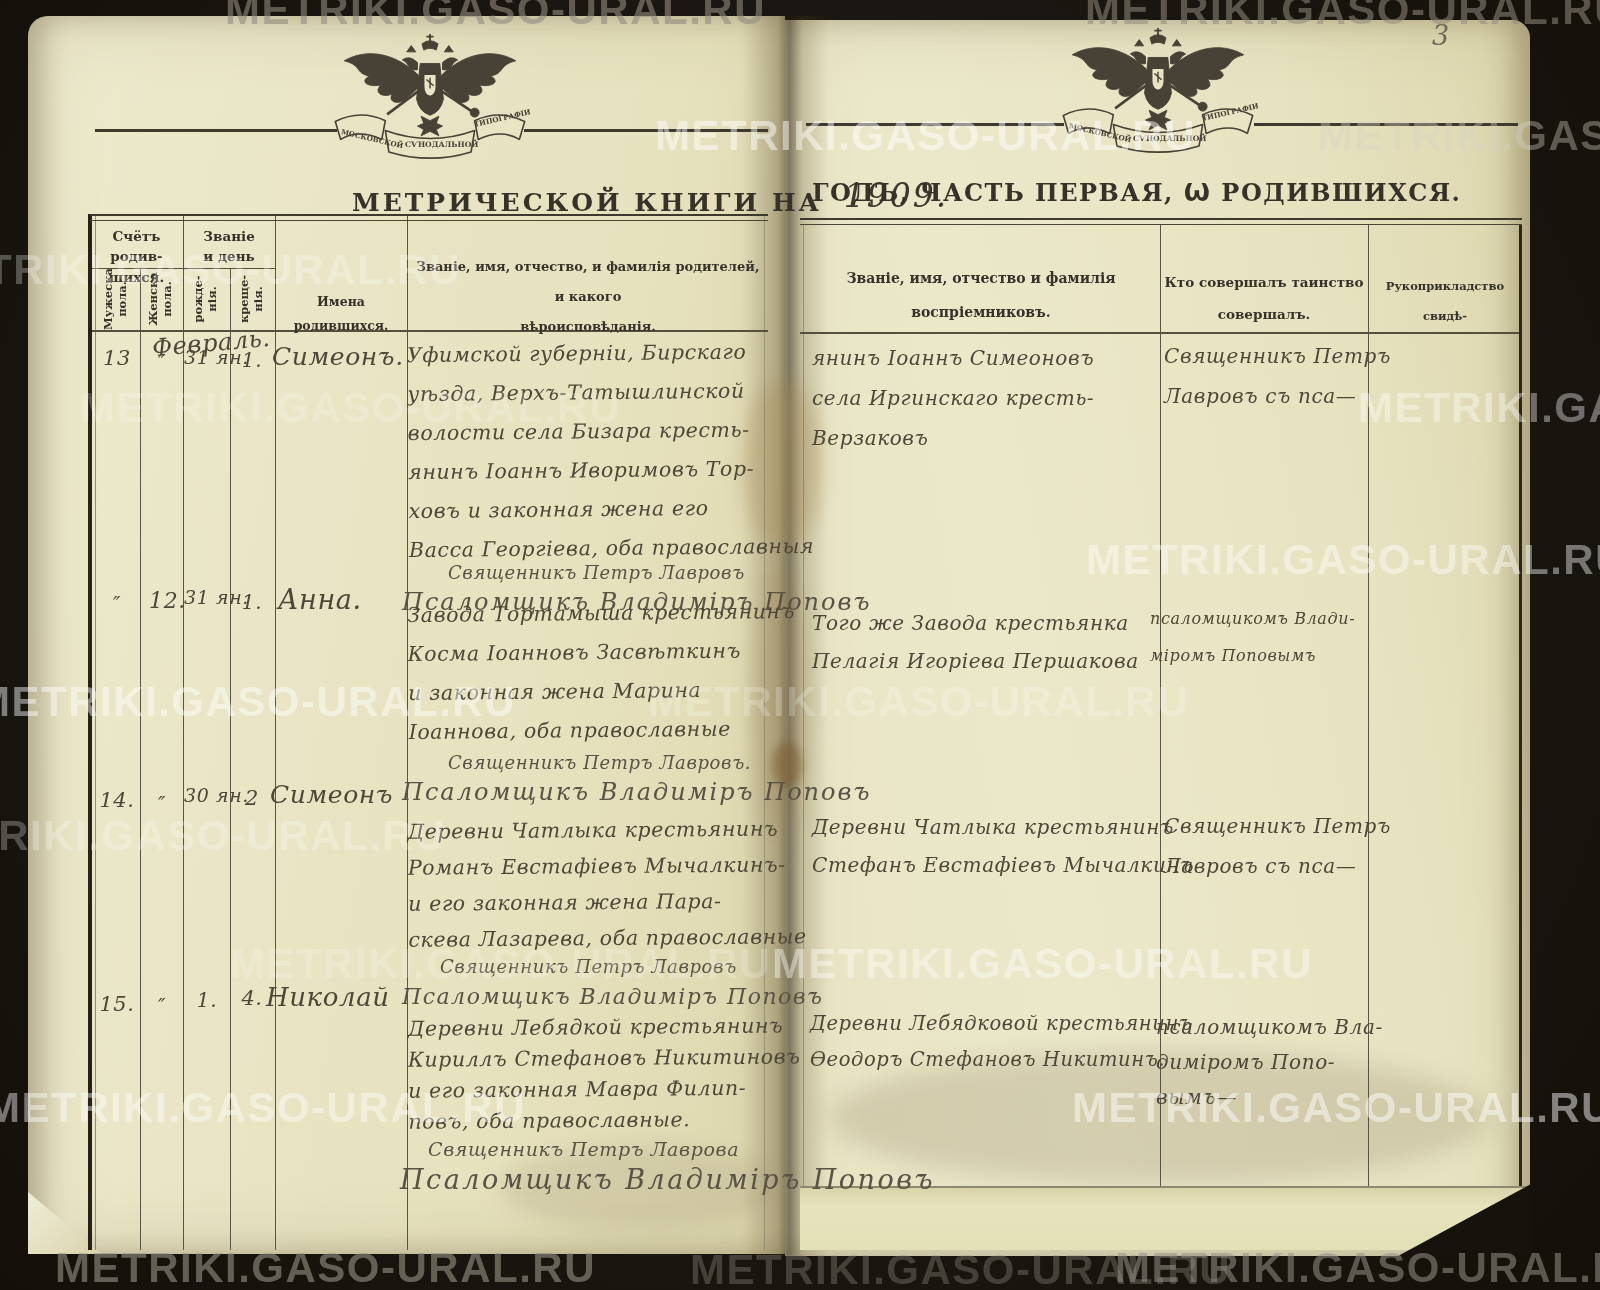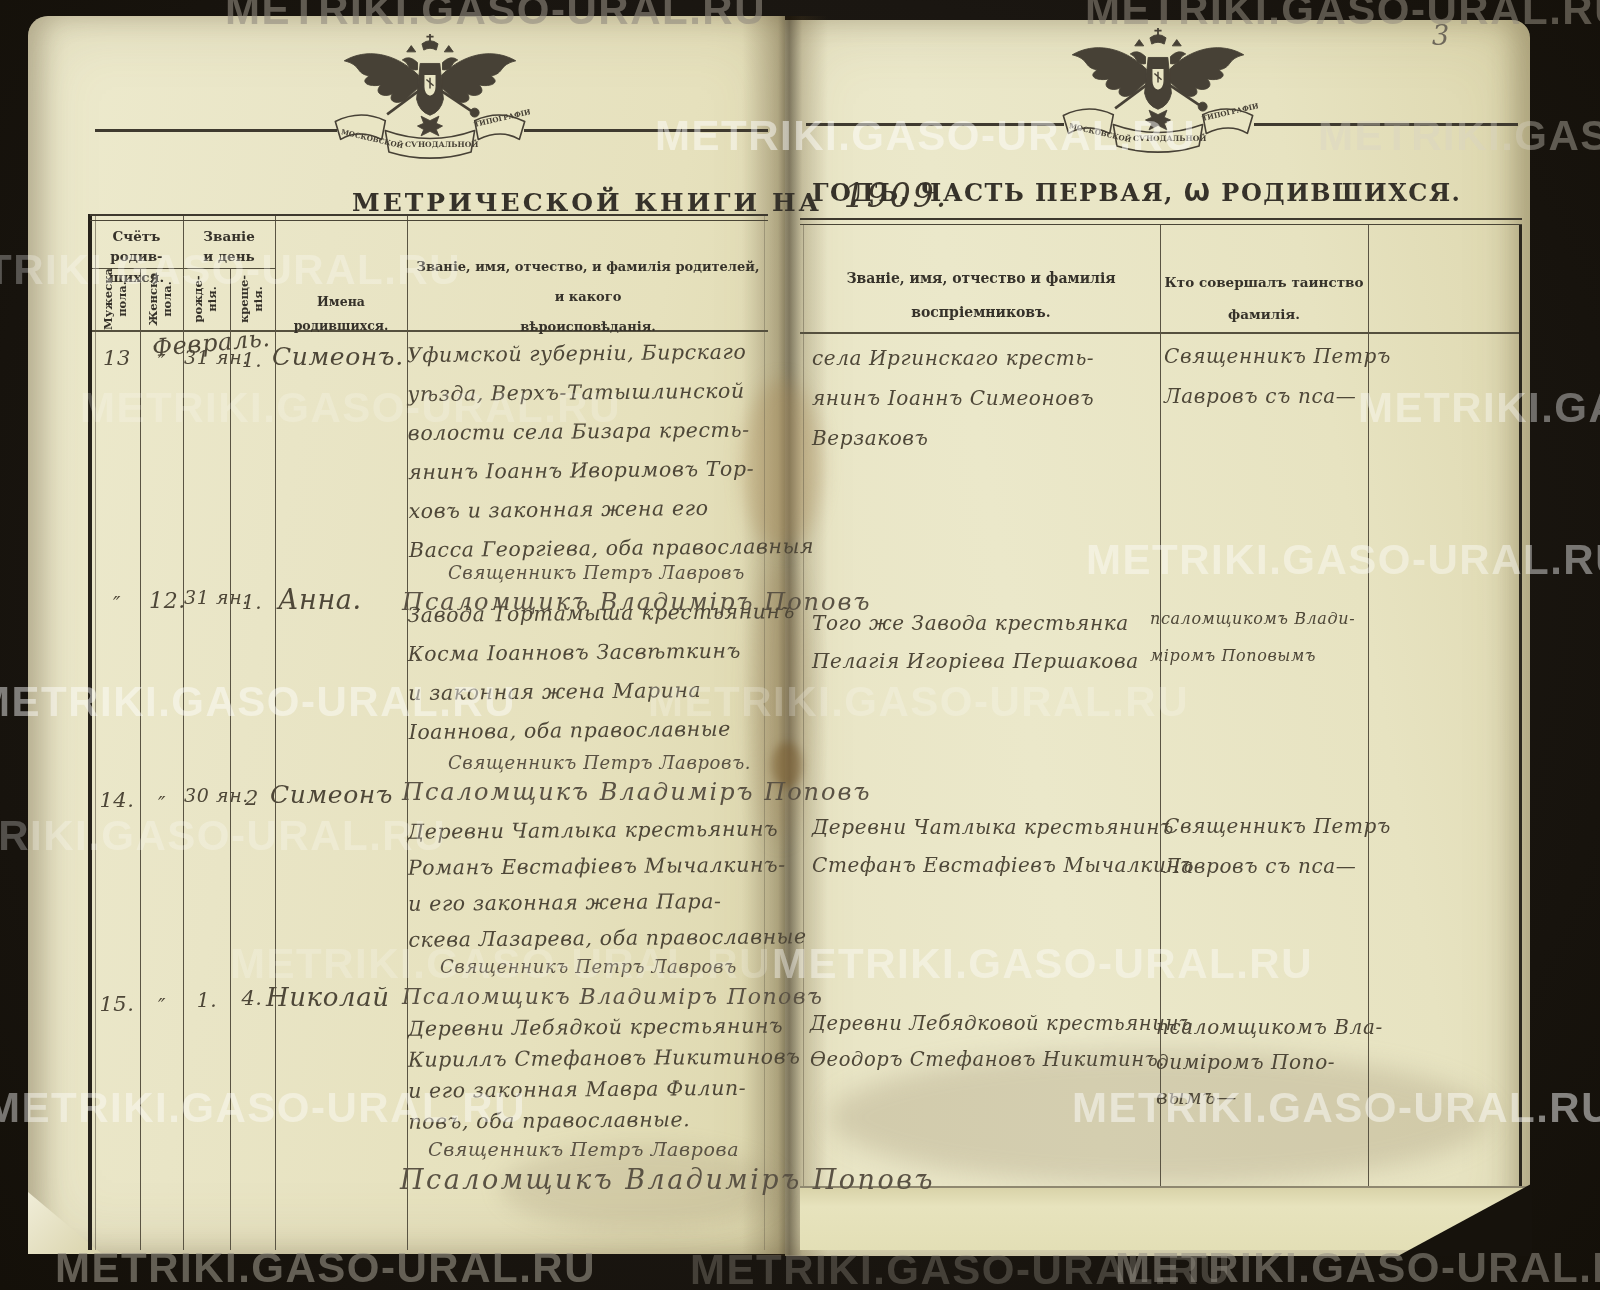--- a/index.html
+++ b/index.html
@@ -172,45 +172,46 @@
     <div>Званіе, имя, отчество, и фамилія родителей, и какого</div>
     <div>вѣроисповѣданія.</div>
   </div>
 
   <div class="print hdr" style="left:806px;top:262px;width:350px;font-size:14px;line-height:2.4;">
     <div>Званіе, имя, отчество и фамилія</div>
     <div>воспріемниковъ.</div>
   </div>
   <div class="print hdr" style="left:1164px;top:266px;width:200px;font-size:13.5px;line-height:2.4;">
     <div>Кто совершалъ таинство</div>
-    <div>фамилія.</div>
+    <div>совершалъ.</div>
   </div>
   <div class="print hdr" style="left:1372px;top:272px;width:146px;font-size:11.5px;line-height:2.6;">
+    <div>Рукоприкладство свидѣ-</div>
   </div>
 
   <div class="hw" style="left:152px;top:329px;font-size:24px;transform:rotate(-5deg);">Февраль.</div>
 
   <div class="hw" style="left:96px;top:346px;width:42px;text-align:center;font-size:21px;">13</div>
   <div class="hw" style="left:142px;top:350px;width:40px;text-align:center;font-size:20px;">″</div>
   <div class="hw" style="left:184px;top:346px;width:46px;text-align:center;font-size:19px;white-space:nowrap;">31 ян.</div>
   <div class="hw" style="left:231px;top:348px;width:42px;text-align:center;font-size:20px;">1.</div>
   <div class="hw" style="left:272px;top:342px;font-size:25px;white-space:nowrap;text-align:right;">Симеонъ.</div>
   <div class="hw hw-block" style="left:408px;top:334px;font-size:20.5px;line-height:39px;transform:rotate(-.6deg);">
     <div>Уфимской губерніи, Бирскаго</div>
     <div>уѣзда, Верхъ-Татышлинской</div>
     <div>волости села Бизара кресть-</div>
     <div>янинъ Іоаннъ Иворимовъ Тор-</div>
     <div>ховъ и законная жена его</div>
     <div>Васса Георгіева, оба православныя</div>
   </div>
   <div class="hw sig" style="left:448px;top:562px;font-size:18px;white-space:nowrap;">Священникъ Петръ Лавровъ</div>
   <div class="hw sig" style="left:402px;top:588px;font-size:24px;letter-spacing:2px;white-space:nowrap;">Псаломщикъ Владиміръ Поповъ</div>
   <div class="hw hw-block" style="left:812px;top:338px;font-size:20px;line-height:40px;">
+    <div>янинъ Іоаннъ Симеоновъ</div>
     <div>села Иргинскаго кресть-</div>
-    <div>янинъ Іоаннъ Симеоновъ</div>
     <div>Верзаковъ</div>
   </div>
   <div class="hw hw-block" style="left:1164px;top:336px;font-size:20px;line-height:40px;">
     <div>Священникъ Петръ</div>
     <div>Лавровъ съ пса—</div>
   </div>
 
   <div class="hw" style="left:96px;top:592px;width:42px;text-align:center;font-size:20px;">″</div>
   <div class="hw" style="left:142px;top:588px;width:51px;text-align:center;font-size:22px;">12.</div>
   <div class="hw" style="left:184px;top:586px;width:46px;text-align:center;font-size:19px;white-space:nowrap;">31 ян.</div>

